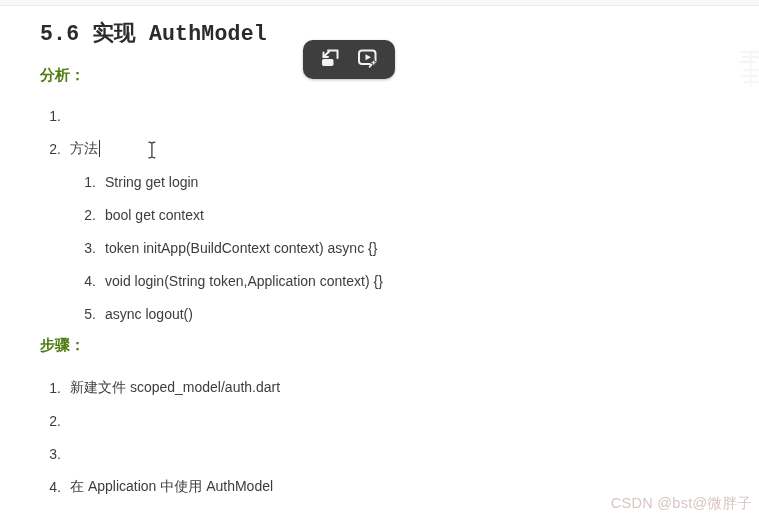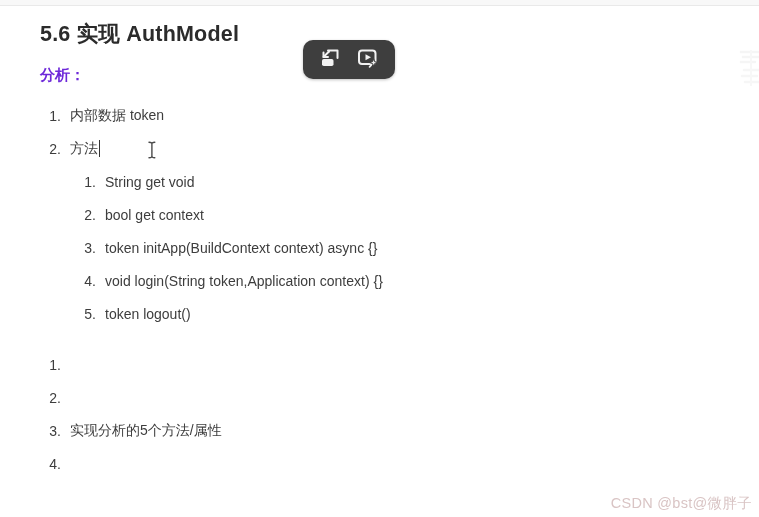--- a/index.html
+++ b/index.html
@@ -15,25 +15,26 @@
     position:absolute; top:0; left:0; right:0;
     height:6px; background:#f8f8f8;
     border-bottom:1px solid #e9e9e9;
   }
   .doc { position:absolute; top:0; left:0; width:100%; }
   h1.title {
     margin:22px 0 0 40px;
     font-size:21.5px; line-height:24px;
     font-weight:bold; color:#2b2b2b;
     letter-spacing:.2px;
+    font-family:Liberation Mono, monospace;
   }
   .section-label {
     margin-left:40px;
     font-size:15px; line-height:16px;
-    font-weight:bold; color:#6d28d9;
+    font-weight:bold; color:#4d7c0f;
   }
   .label-analysis { margin-top:21px; }
   .label-steps { margin-top:7px; }
   .list { margin-top:16px; }
   .list-steps { margin-top:18px; }
   .line {
     display:flex; align-items:center;
     height:33px; font-size:14px; color:#3d3d3d;
     white-space:pre;
   }
@@ -82,63 +83,64 @@
 <div class="top-strip"></div>
 
 <div class="doc">
   <h1 class="title">5.6 实现 AuthModel</h1>
 
   <div class="section-label label-analysis">分析：</div>
 
   <div class="list">
     <div class="line lv1">
       <span class="num">1.</span>
-      <span class="txt">内部数据 token</span>
     </div>
     <div class="line lv1">
       <span class="num">2.</span>
       <span class="txt">方法</span>
       <span class="caret"></span>
     </div>
     <div class="line lv2">
       <span class="num">1.</span>
-      <span class="txt">String get void</span>
+      <span class="txt">String get login</span>
     </div>
     <div class="line lv2">
       <span class="num">2.</span>
       <span class="txt">bool get context</span>
     </div>
     <div class="line lv2">
       <span class="num">3.</span>
       <span class="txt">token initApp(BuildContext context) async {}</span>
     </div>
     <div class="line lv2">
       <span class="num">4.</span>
       <span class="txt">void login(String token,Application context) {}</span>
     </div>
     <div class="line lv2">
       <span class="num">5.</span>
-      <span class="txt">token logout()</span>
+      <span class="txt">async logout()</span>
     </div>
   </div>
 
+  <div class="section-label label-steps">步骤：</div>
 
   <div class="list list-steps">
     <div class="line lv1">
       <span class="num">1.</span>
+      <span class="txt">新建文件 scoped_model/auth.dart</span>
     </div>
     <div class="line lv1">
       <span class="num">2.</span>
     </div>
     <div class="line lv1">
       <span class="num">3.</span>
-      <span class="txt">实现分析的5个方法/属性</span>
     </div>
     <div class="line lv1">
       <span class="num">4.</span>
+      <span class="txt">在 Application 中使用 AuthModel</span>
     </div>
   </div>
 </div>
 
 <div class="overlay-pill">
   <button class="pill-btn">
     <span>
       <svg width="24" height="24" viewBox="0 0 24 24" fill="none">
         <path d="M10 4.5 H19.5 V12" stroke="#f2f2f2" stroke-width="2" stroke-linecap="round" stroke-linejoin="round"></path>
         <path d="M11 5.5 L5.5 11" stroke="#f2f2f2" stroke-width="2" stroke-linecap="round"></path>

